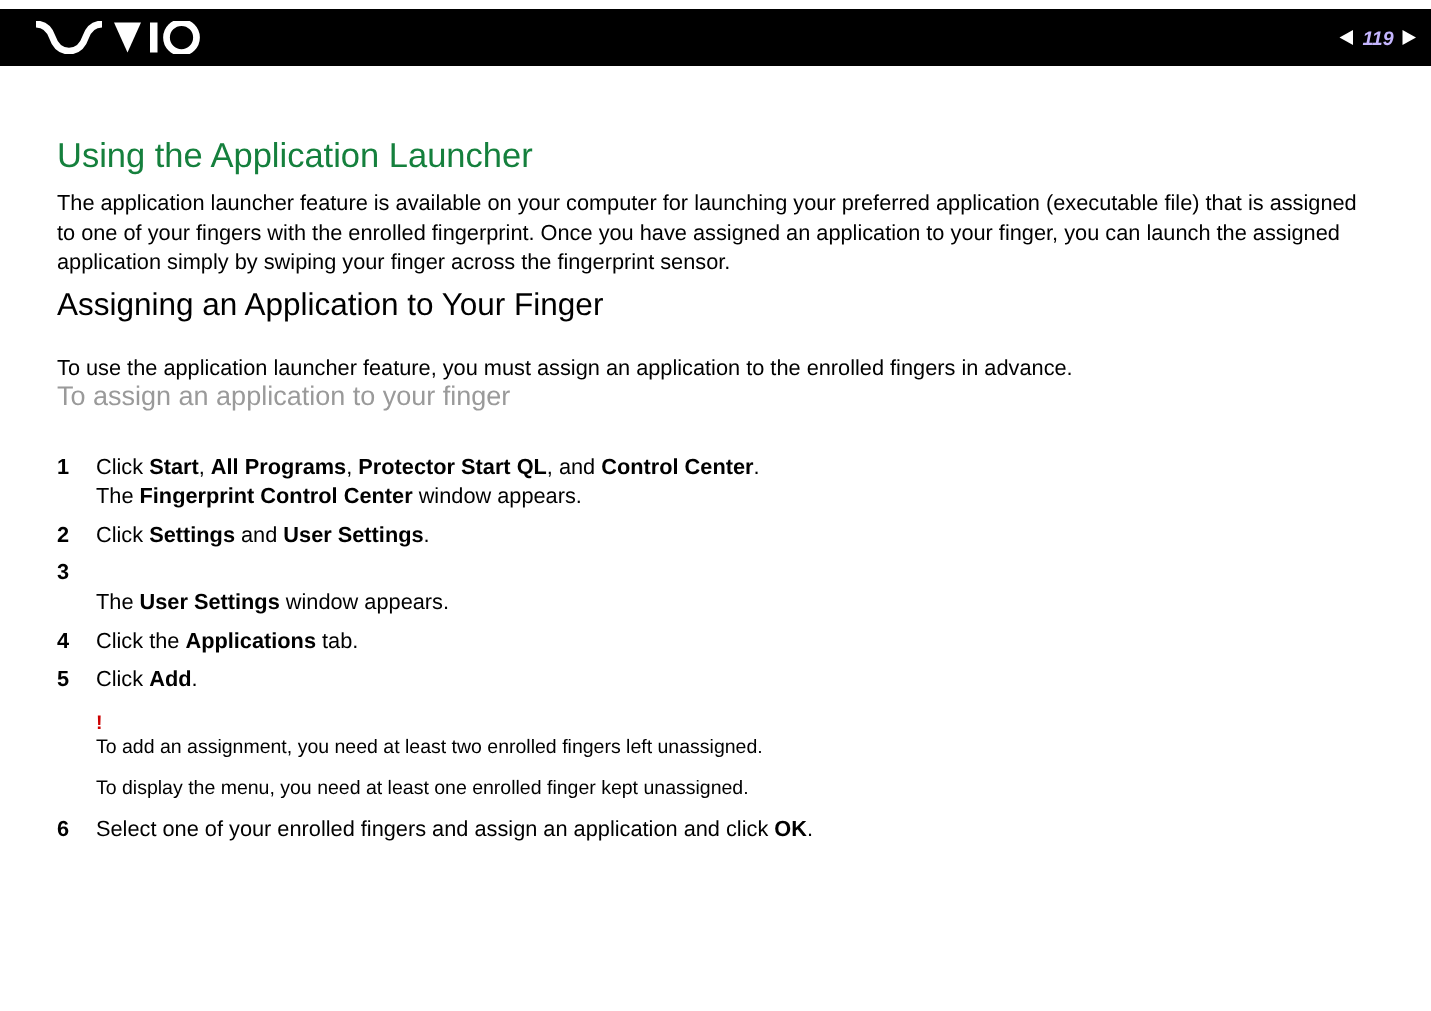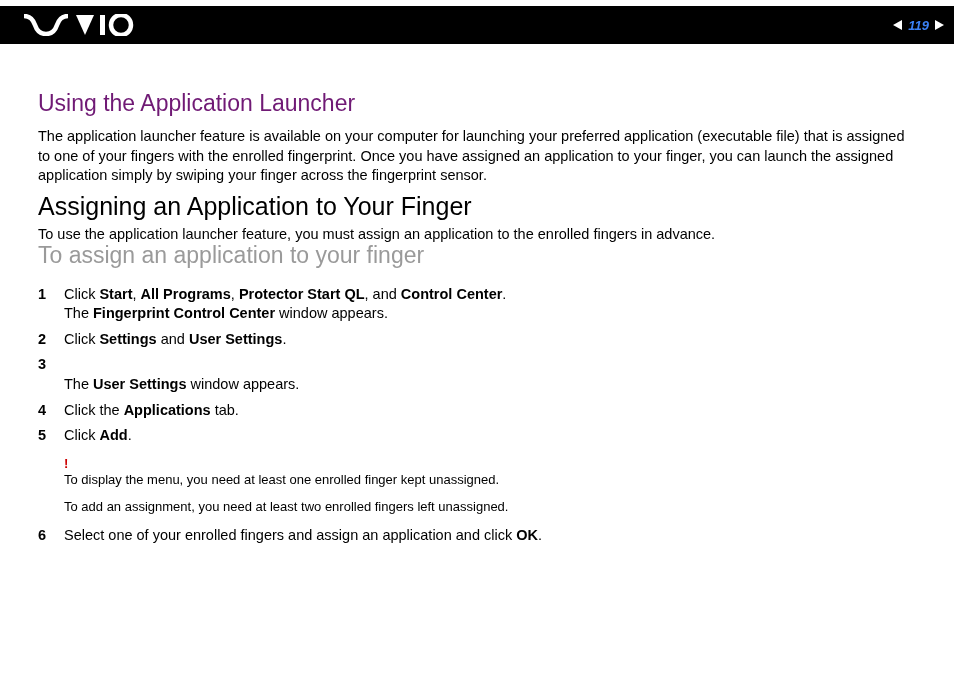--- a/index.html
+++ b/index.html
@@ -22,21 +22,21 @@
   }
   .vaio-logo {
     display: flex;
     align-items: center;
   }
   .vaio-logo svg { display: block; }
   .header-right {
     display: flex;
     flex-direction: column;
     align-items: flex-end;
-    color: #3b82f6;
+    color: #c4b5fd;
   }
   .page-nav {
     display: flex;
     align-items: center;
     gap: 4px;
   }
   .arrow-left, .arrow-right {
     width: 0; height: 0;
     border-top: 5px solid transparent;
     border-bottom: 5px solid transparent;
@@ -51,43 +51,43 @@
   }
   .section-title {
     font-weight: bold;
     font-size: 12px;
     margin-top: 1px;
   }
   .content {
     padding: 46px 38px 0 38px;
   }
   .h1-blue {
-    color: #701a75;
+    color: #15803d;
     font-size: 23px;
     font-weight: 400;
     margin-bottom: 10px;
   }
   .intro-text {
     font-size: 14.5px;
     line-height: 1.35;
     margin-bottom: 6px;
   }
   .h2-black {
-    font-size: 25px;
+    font-size: 21px;
     font-weight: 400;
-    margin-bottom: 5px;
+    margin-bottom: 22px;
   }
   .plain-para {
     font-size: 14.5px;
   }
   .h3-grey {
     color: #9a9a9a;
-    font-size: 23px;
+    font-size: 18px;
     font-weight: 400;
-    margin-bottom: 16px;
+    margin-bottom: 28px;
   }
   .steps {
     list-style: none;
   }
   .step {
     display: flex;
     font-size: 14.5px;
     line-height: 1.35;
     margin-bottom: 6px;
   }
@@ -172,22 +172,22 @@
     <li class="step">
       <span class="step-num">5</span>
       <span class="step-body">
         <span>Click </span><b>Add</b><span>.</span>
       </span>
     </li>
   </ol>
 
   <div class="note-block">
     <div class="note-excl">!</div>
+    <div class="note-line">To add an assignment, you need at least two enrolled fingers left unassigned.</div>
     <div class="note-line">To display the menu, you need at least one enrolled finger kept unassigned.</div>
-    <div class="note-line">To add an assignment, you need at least two enrolled fingers left unassigned.</div>
   </div>
 
   <ol class="steps">
     <li class="step">
       <span class="step-num">6</span>
       <span class="step-body">
         <span>Select one of your enrolled fingers and assign an application and click </span><b>OK</b><span>.</span>
       </span>
     </li>
   </ol>

